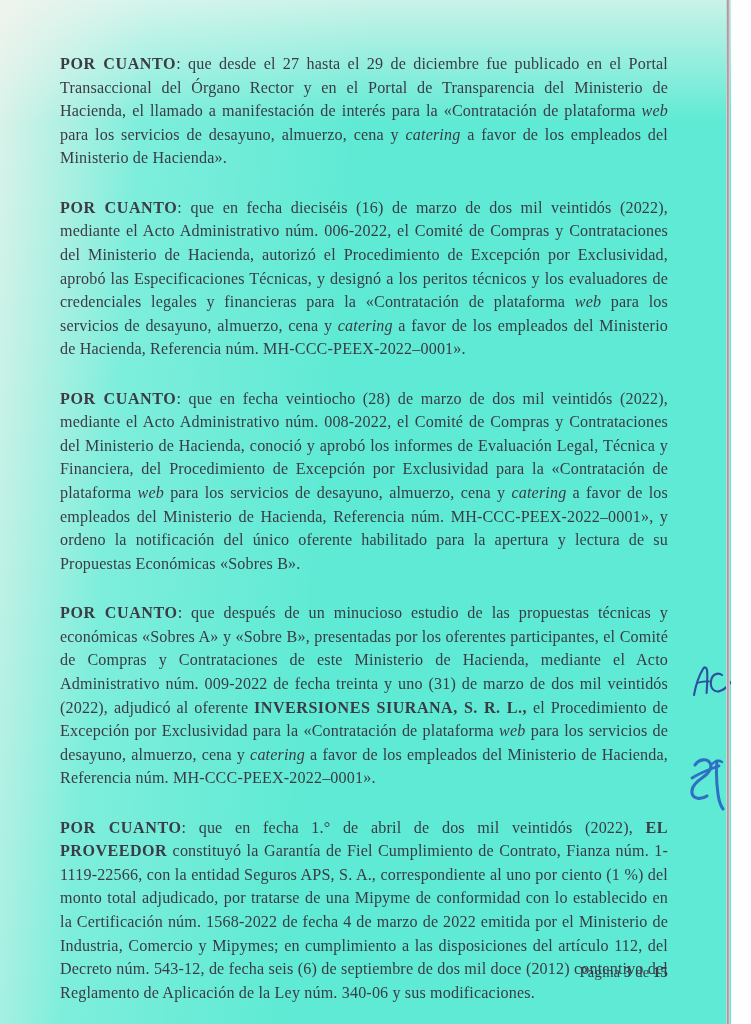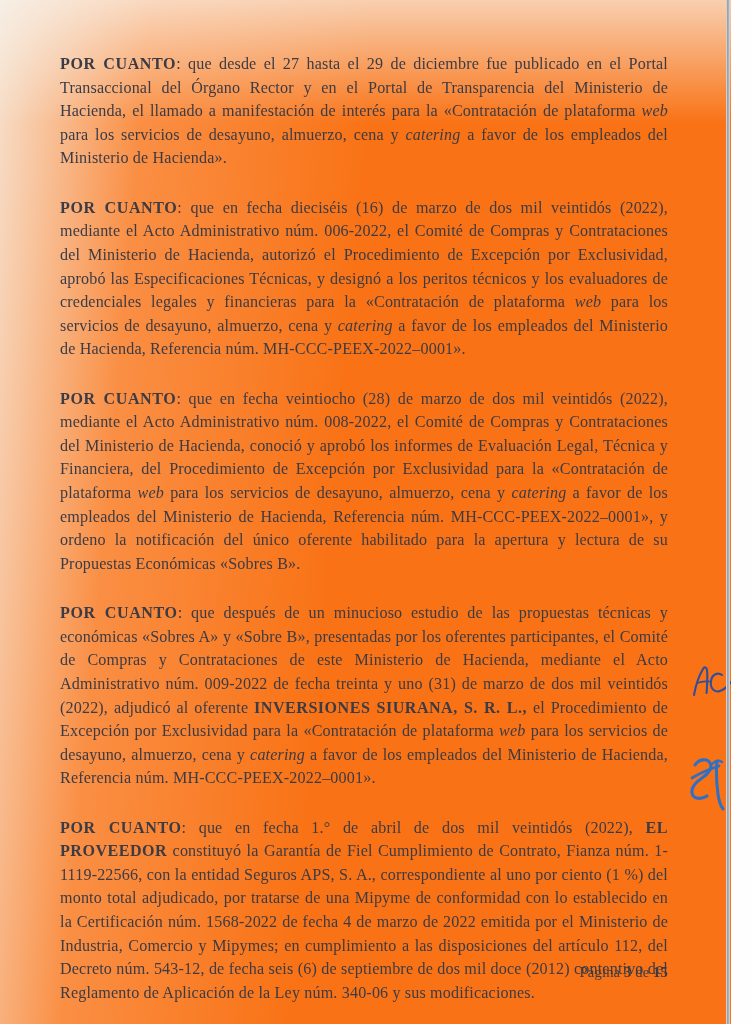--- a/index.html
+++ b/index.html
@@ -8,21 +8,21 @@
     padding: 0;
     background: #ffffff;
   }
   body {
     font-family: "Liberation Serif", "DejaVu Serif", serif;
   }
   .page {
     position: relative;
     width: 751px;
     height: 1024px;
-    background: #f97316;
+    background: #5eead4;
     overflow: hidden;
     box-sizing: border-box;
   }
   
   .scan-tint {
     position: absolute;
     inset: 0;
     background:
       linear-gradient(95deg, rgba(246,244,238,0.85) 0%, rgba(253,253,251,0.2) 18%, rgba(255,255,255,0) 45%),
       linear-gradient(180deg, rgba(248,246,241,0.7) 0%, rgba(255,255,255,0) 12%);

